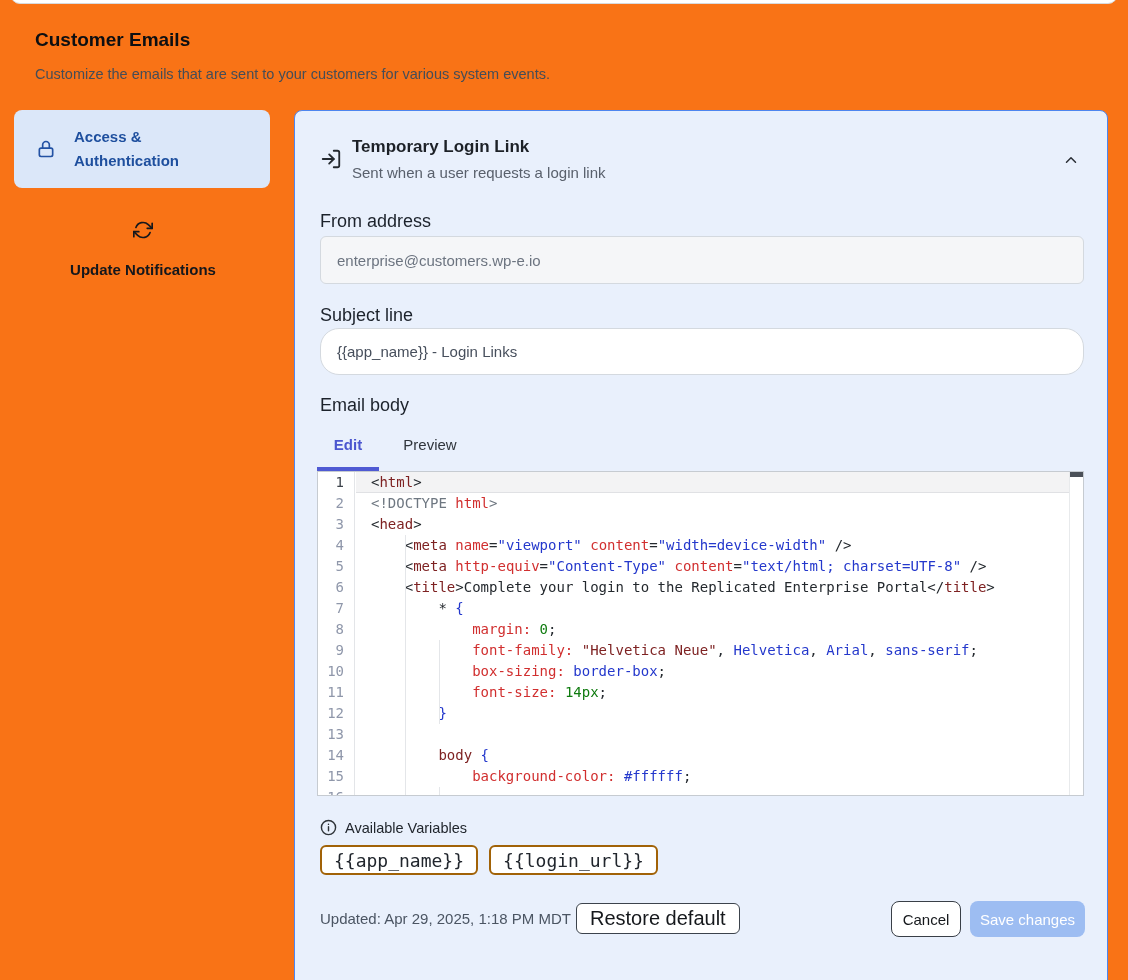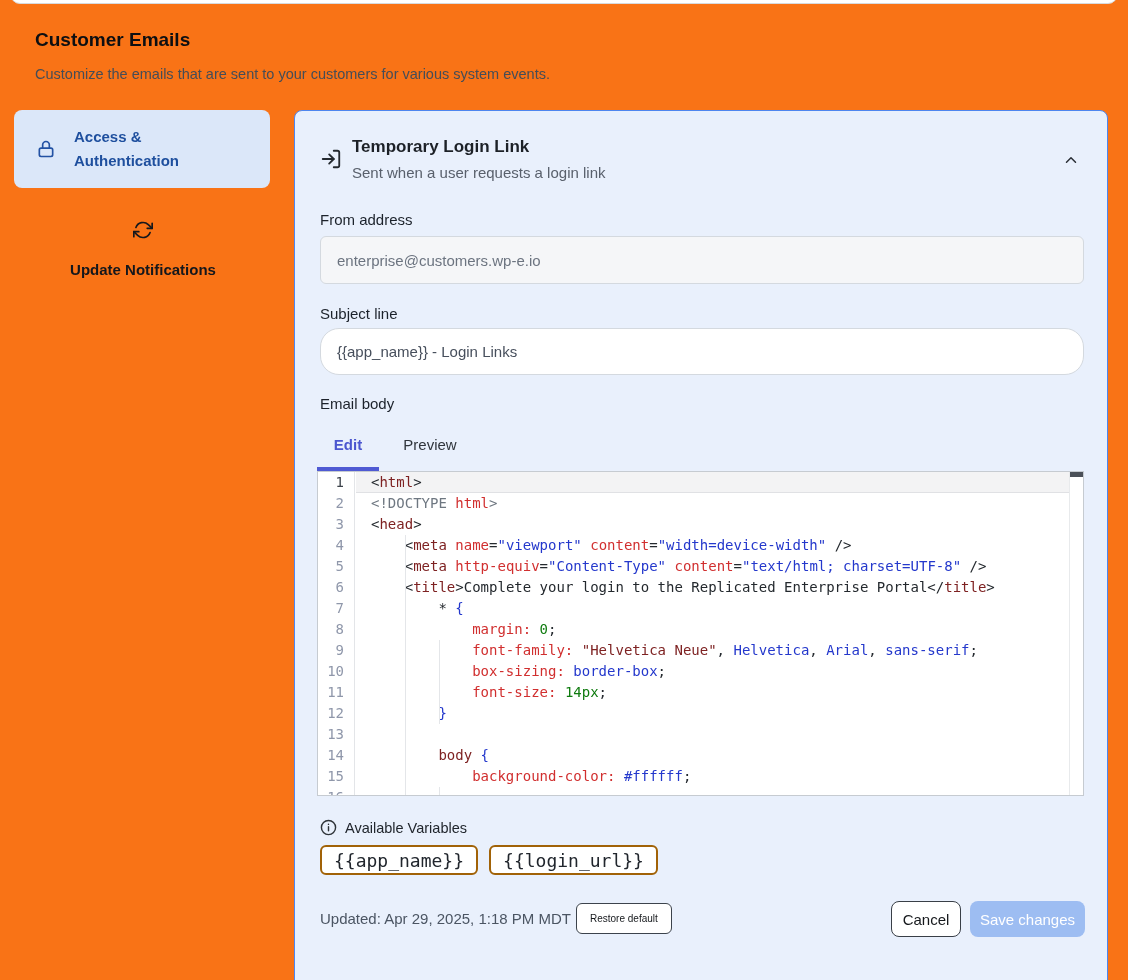--- a/index.html
+++ b/index.html
@@ -26,21 +26,21 @@
 
   
   .panel { position:absolute; left:294px; top:110px; width:814px; height:924px;
     background:#e9f0fc; border:1px solid #4e86ef; border-radius:8px; }
 
   .panel-header-icon { position:absolute; left:25px; top:37px; width:22px; height:22px; }
   .panel-title { position:absolute; left:57px; top:26px; font-size:17px; font-weight:700; color:#1d2127; }
   .panel-subtitle { position:absolute; left:57px; top:53px; font-size:15px; color:#59606c; }
   .collapse-chevron { position:absolute; right:27px; top:40px; width:18px; height:18px; cursor:pointer; }
 
-  .field-label { position:absolute; left:25px; font-size:15px; color:#1c222b; }
+  .field-label { position:absolute; left:25px; font-size:18px; color:#1c222b; }
   .text-input { position:absolute; left:25px; width:764px; height:48px; border:1px solid #d4d9df;
     border-radius:6px; font-size:15px; padding:0 16px; font-family:inherit; }
   .input-from { top:125px; background:#f5f6f8; color:#6c7480; }
   .input-subject { top:217px; background:#ffffff; color:#474f5c; height:47px;border-radius:19px; }
 
   
   .tab { position:absolute; top:325px; font-size:15px; text-align:center; cursor:pointer; }
   .tab-edit { left:22px; width:62px; color:#4b56cf; font-weight:700; }
   .tab-preview { left:100px; width:70px; color:#30353c; }
   .tab-underline { position:absolute; left:22px; top:356px; width:62px; height:4px; background:#4f5ad3; z-index:3; }
@@ -73,21 +73,21 @@
   .info-icon { width:17px; height:17px; }
   .vars-label { font-size:14.5px; color:#21262d; }
   .chips { position:absolute; left:25px; top:734px; display:flex; gap:11px; }
   .chip { height:30px; padding:0 12px; display:flex; align-items:center; background:#fff;
     border:2px solid #a16207; border-radius:6px; font-family:"DejaVu Sans Mono","Liberation Mono",monospace;
     font-size:18px; color:#21262d; cursor:pointer; }
 
   
   .updated { position:absolute; left:25px; top:799px; font-size:15px; color:#4b5563; }
   button { font-family:inherit; cursor:pointer; }
-  .btn-restore { position:absolute; left:281px; top:792px; height:31px; padding:0 13px; font-size:10px;
+  .btn-restore { position:absolute; left:281px; top:792px; height:31px; padding:0 13px; font-size:20px;
     color:#15181c; background:#fff; border:1px solid #3c434c; border-radius:6px; }
   .btn-cancel { position:absolute; left:596px; top:790px; width:70px; height:36px; font-size:15px;
     color:#15181c; background:#fff; border:1px solid #393f47; border-radius:8px; }
   .btn-save { position:absolute; left:675px; top:790px; width:115px; height:36px; font-size:15px;
     color:#ffffff; background:#9dbdf2; border:none; border-radius:8px; cursor:default; }
 </style>
 </head>
 <body>
 
 <div class="stage">

